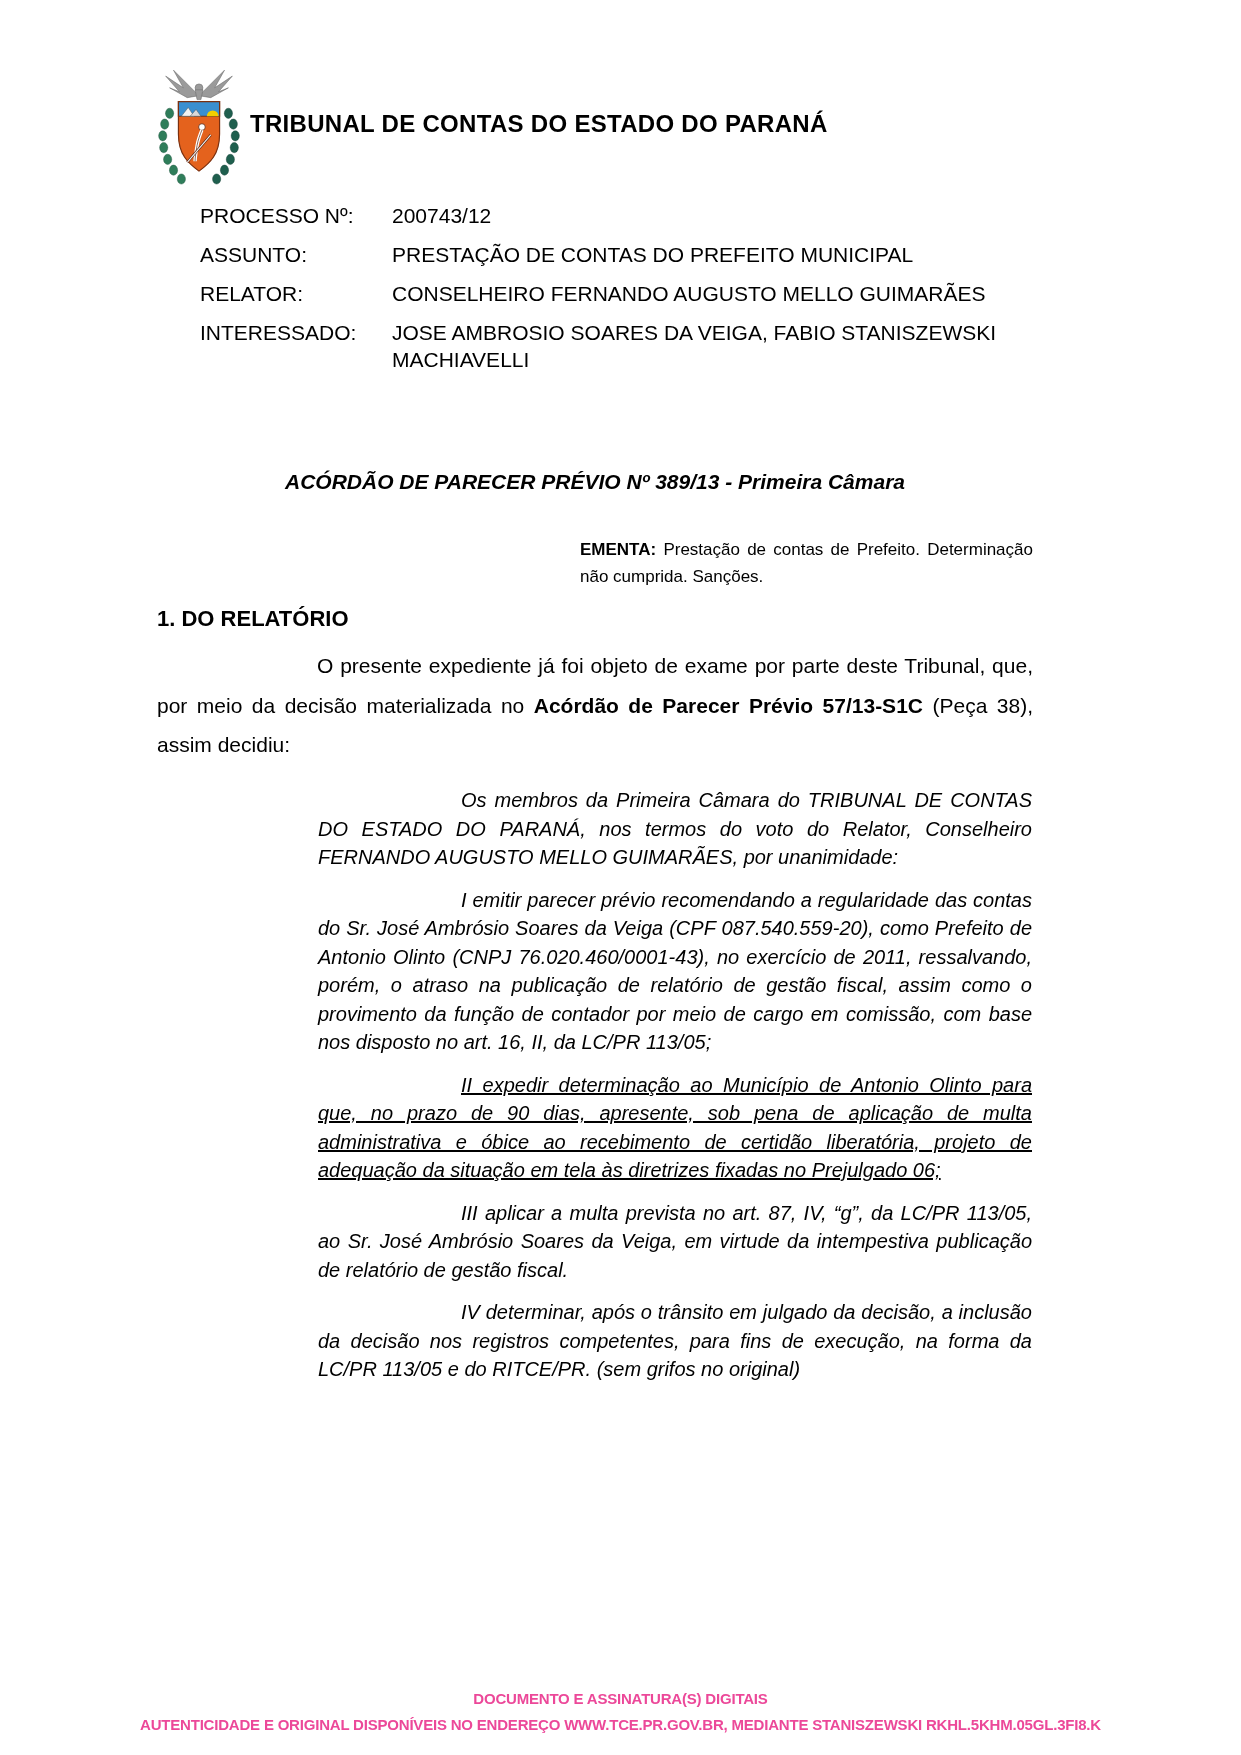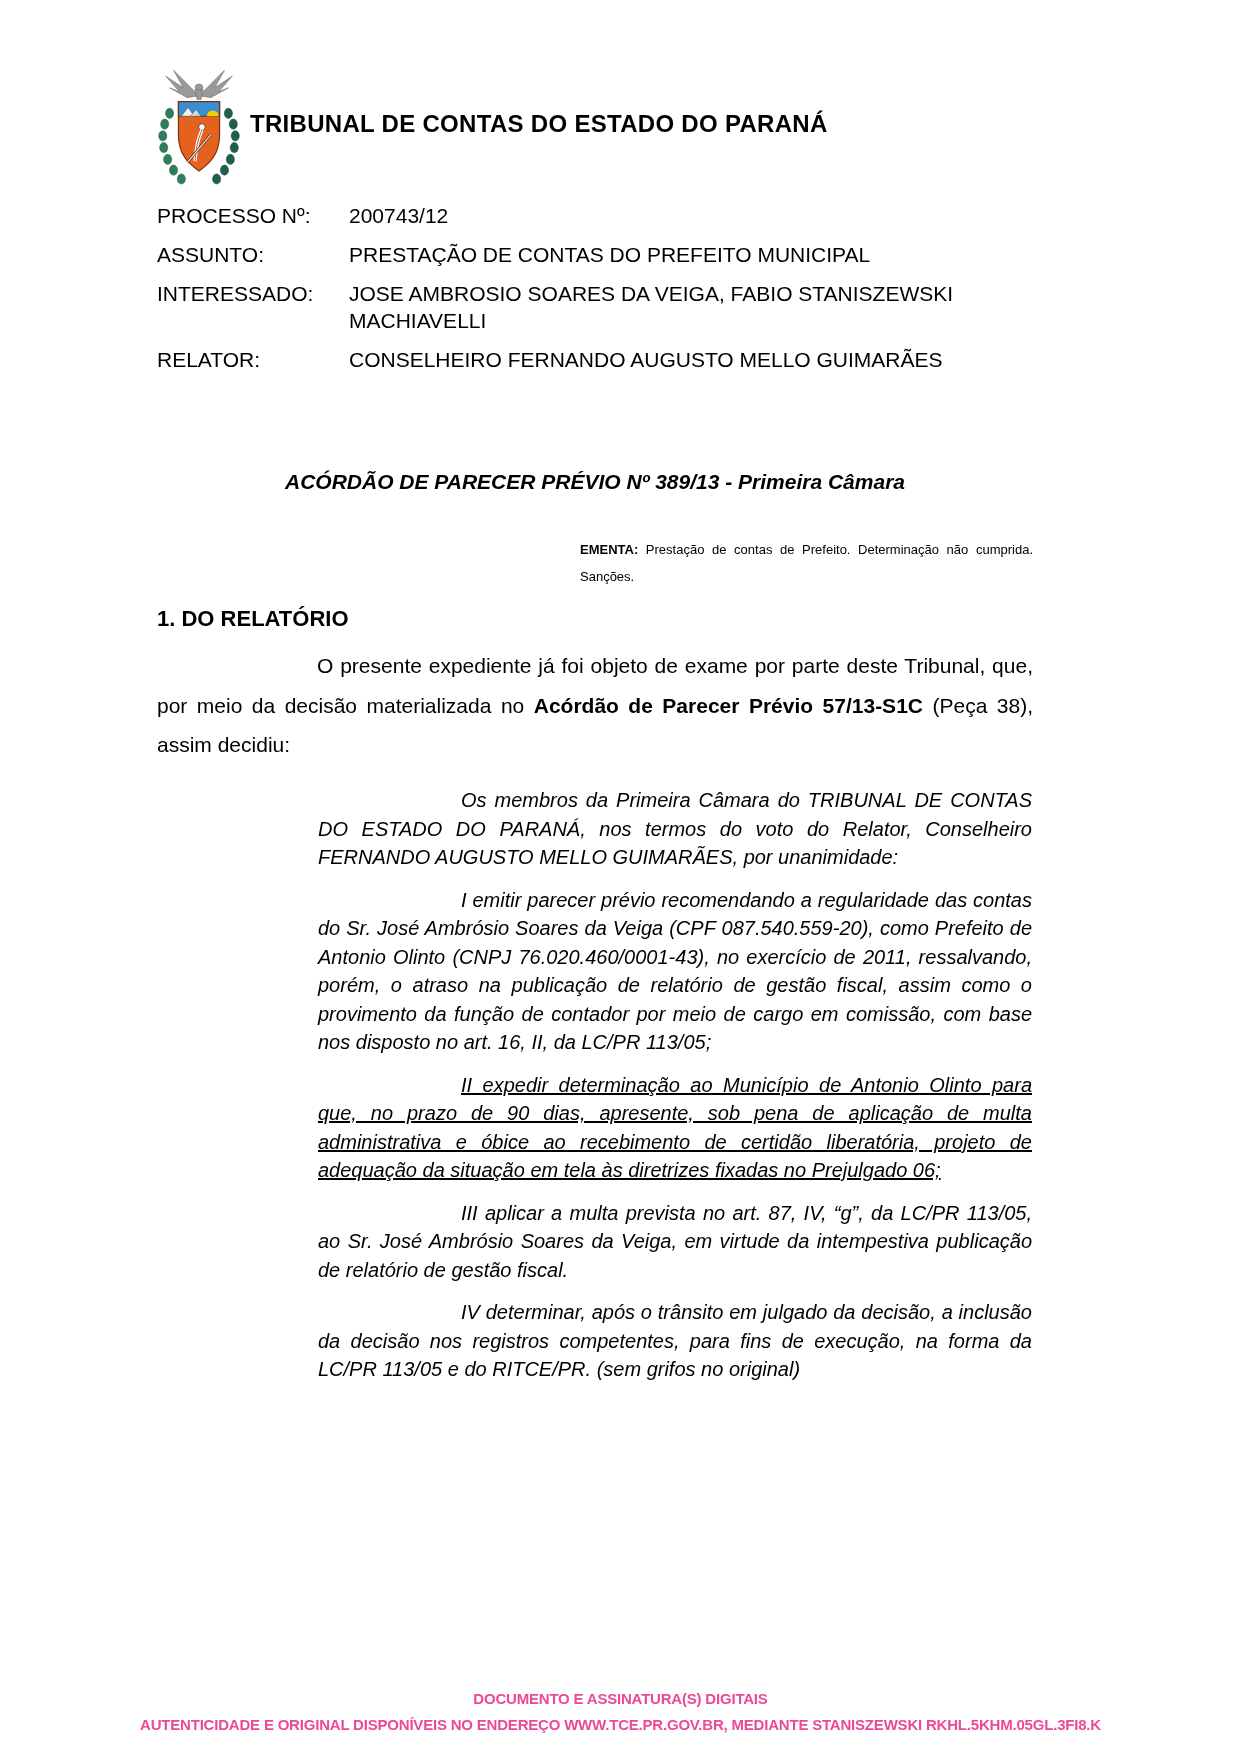--- a/index.html
+++ b/index.html
@@ -12,31 +12,31 @@
 
   .logo{position:absolute;left:150px;top:66px;width:98px;height:126px;}
 
   .org-title{
     position:absolute;left:250px;top:110px;width:780px;
     text-align:left;font-size:24px;font-weight:700;letter-spacing:.3px;
   }
 
   .meta{position:absolute;left:157px;top:202px;width:876px;font-size:21px;}
   .meta-row{display:flex;margin-bottom:12px;line-height:27px;}
-  .meta-label{width:192px;flex:0 0 192px;}
+  .meta-label{width:192px;flex:0 0 192px;margin-left:43px;}
   .meta-value{flex:1;}
 
   .acordao-title{
     position:absolute;left:157px;top:470px;width:876px;
     text-align:center;font-weight:700;font-size:21px;font-style:italic;
   }
 
   .ementa{
     position:absolute;left:580px;top:536px;width:453px;
-    font-size:13px;line-height:27px;text-align:justify;
+    font-size:17px;line-height:27px;text-align:justify;
   }
   .ementa b{font-weight:700;}
 
   .section-heading{
     position:absolute;left:157px;top:606px;font-size:22px;font-weight:700;
   }
 
   .intro{
     position:absolute;left:157px;top:646px;width:876px;
     font-size:21px;line-height:39.5px;text-align:justify;text-indent:160px;
@@ -114,26 +114,26 @@
   <div class="meta">
     <div class="meta-row">
       <div class="meta-label">PROCESSO Nº:</div>
       <div class="meta-value">200743/12</div>
     </div>
     <div class="meta-row">
       <div class="meta-label">ASSUNTO:</div>
       <div class="meta-value">PRESTAÇÃO DE CONTAS DO PREFEITO MUNICIPAL</div>
     </div>
     <div class="meta-row">
+      <div class="meta-label">RELATOR:</div>
+      <div class="meta-value">CONSELHEIRO FERNANDO AUGUSTO MELLO GUIMARÃES</div>
+    </div>
+    <div class="meta-row">
       <div class="meta-label">INTERESSADO:</div>
       <div class="meta-value">JOSE AMBROSIO SOARES DA VEIGA, FABIO STANISZEWSKI MACHIAVELLI</div>
-    </div>
-    <div class="meta-row">
-      <div class="meta-label">RELATOR:</div>
-      <div class="meta-value">CONSELHEIRO FERNANDO AUGUSTO MELLO GUIMARÃES</div>
     </div>
   </div>
 
   <div class="acordao-title">ACÓRDÃO DE PARECER PRÉVIO Nº 389/13 - Primeira Câmara</div>
 
   <div class="ementa"><b>EMENTA:</b><span> Prestação de contas de Prefeito. Determinação não cumprida. Sanções.</span></div>
 
   <div class="section-heading">1. DO RELATÓRIO</div>
 
   <div class="intro"><span>O presente expediente já foi objeto de exame por parte deste Tribunal, que, por meio da decisão materializada no </span><b>Acórdão de Parecer Prévio 57/13-S1C</b><span> (Peça 38), assim decidiu:</span></div>

